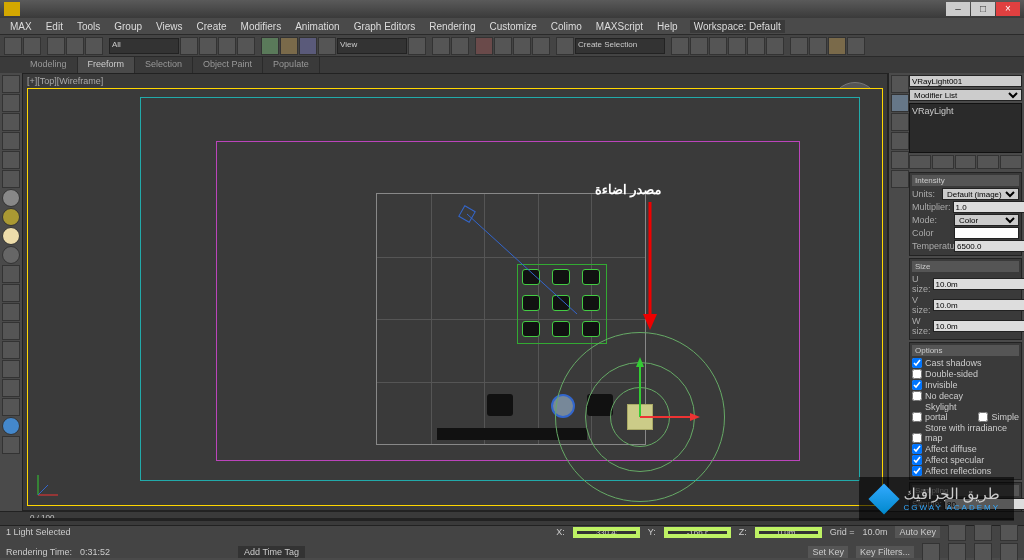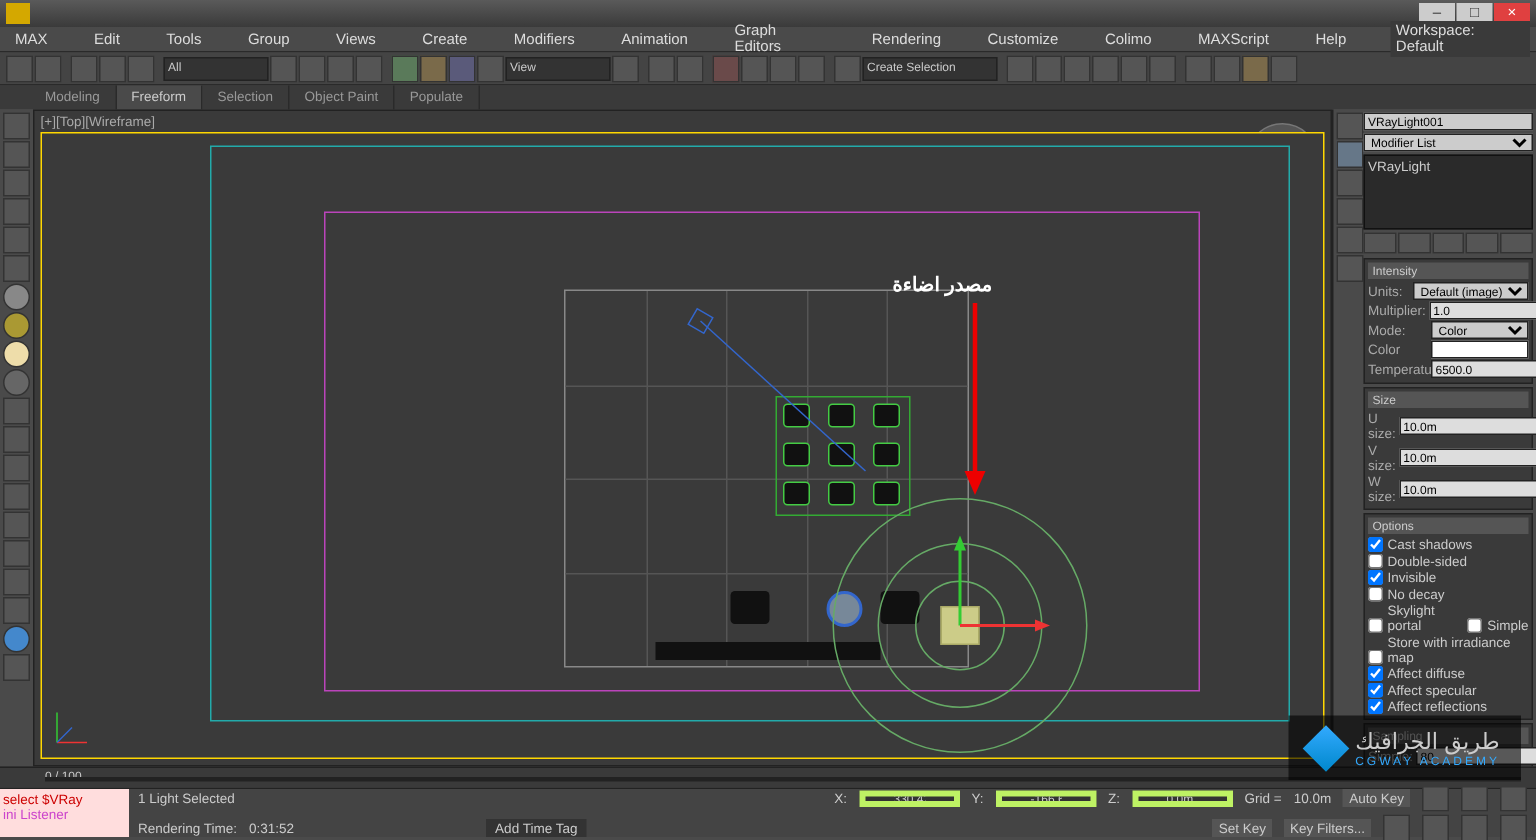--- a/index.html
+++ b/index.html
@@ -2,21 +2,21 @@
 <html><head>
 <meta charset="utf-8">
 <style>
 *{margin:0;padding:0;box-sizing:border-box;font-family:Tahoma,Arial,sans-serif;font-size:9px;color:#ccc}
 body{background:#4a4a4a;width:1024px;height:560px;overflow:hidden;position:relative}
 .titlebar{height:18px;background:linear-gradient(#5a5a5a,#3a3a3a);display:flex;align-items:center;padding:0 4px}
 .titlebar .logo{width:16px;height:14px;background:#d4a800;margin-right:6px}
 .win-btns{margin-left:auto;display:flex;gap:1px}
 .win-btn{width:24px;height:14px;background:#ccc;color:#333;text-align:center;line-height:14px;font-size:10px}
 .win-btn.close{background:#e04040;color:#fff}
-.menubar{height:17px;background:#4a4a4a;display:flex;align-items:center;padding:0 4px;gap:19px;border-bottom:1px solid #2a2a2a}
+.menubar{height:17px;background:#4a4a4a;display:flex;align-items:center;padding:0 4px;gap:2px;border-bottom:1px solid #2a2a2a}
 .menubar span{padding:2px 6px;color:#ddd;font-size:10px}
 .menubar .ws{background:#3a3a3a;padding:1px 4px;margin-left:4px}
 .toolbar-row{height:22px;background:#444;display:flex;align-items:center;padding:2px 4px;gap:1px;border-bottom:1px solid #2a2a2a}
 .tb-btn{width:18px;height:18px;background:#555;border:1px solid #333;display:inline-block}
 .tb-btn.c1{background:#5a7a5a}.tb-btn.c2{background:#7a6a4a}.tb-btn.c3{background:#5a5a7a}.tb-btn.c4{background:#6a4a4a}
 .tb-sep{width:4px;height:18px}
 .tb-drop{width:70px;height:16px;background:#333;border:1px solid #222;font-size:8px;padding:1px 2px}
 .tabs{height:16px;background:#3a3a3a;display:flex;padding-left:20px}
 .tab{padding:2px 10px;font-size:9px;color:#999;border-right:1px solid #2a2a2a}
 .tab.active{background:#4a4a4a;color:#ccc}
@@ -354,24 +354,20 @@
     </div>
   </div>
 </div>
 
 <div class="timeline">
   <div class="timelabel">0 / 100</div>
   <div class="tl-track"></div>
 </div>
 
 <div class="statusbar">
-  <div class="sb-left">
-    <div style="color:#c00">select $VRay</div>
-    <div style="color:#c4c">ini Listener</div>
-  </div>
   <div class="sb-mid">
     <div class="sb-row">
       <span>1 Light Selected</span>
       <span style="margin-left:auto">X:</span>
         <input class="sb-inp" value="330.423m" style="">
       <span>Y:</span>
         <input class="sb-inp" value="-166.686m" style="">
       <span>Z:</span>
         <input class="sb-inp" value="0.0m" style="">
       <span>Grid =</span>

